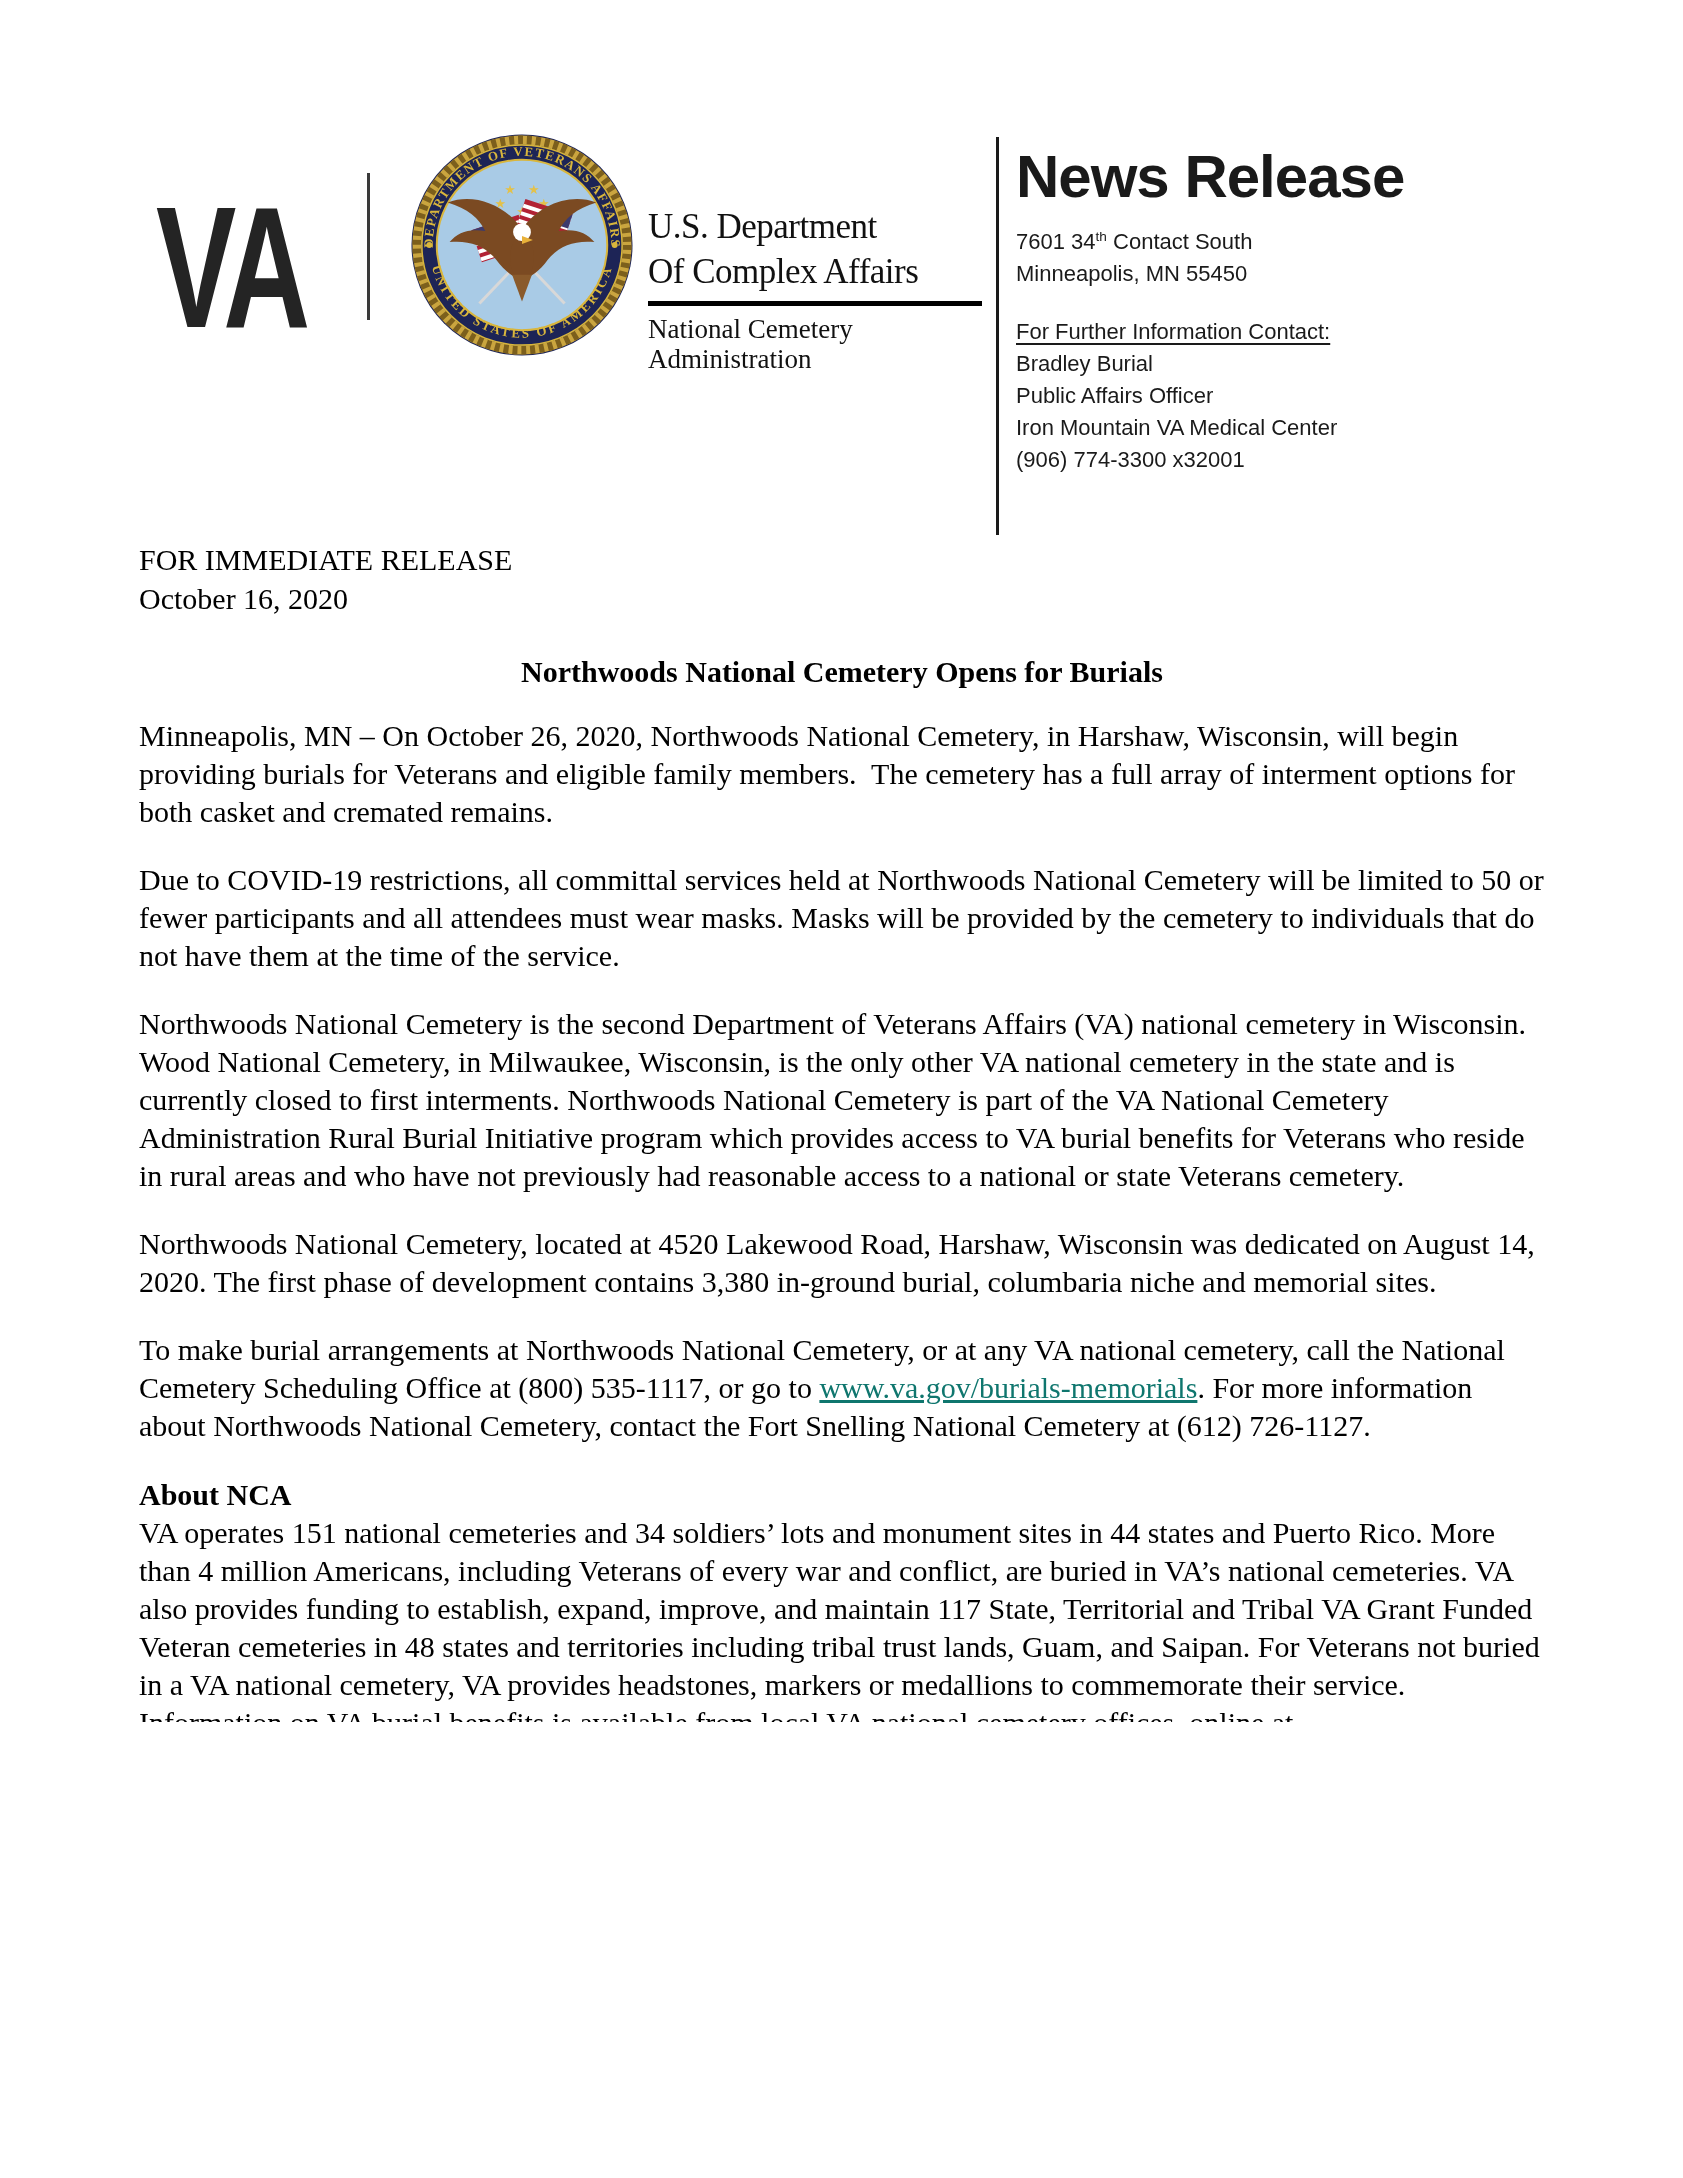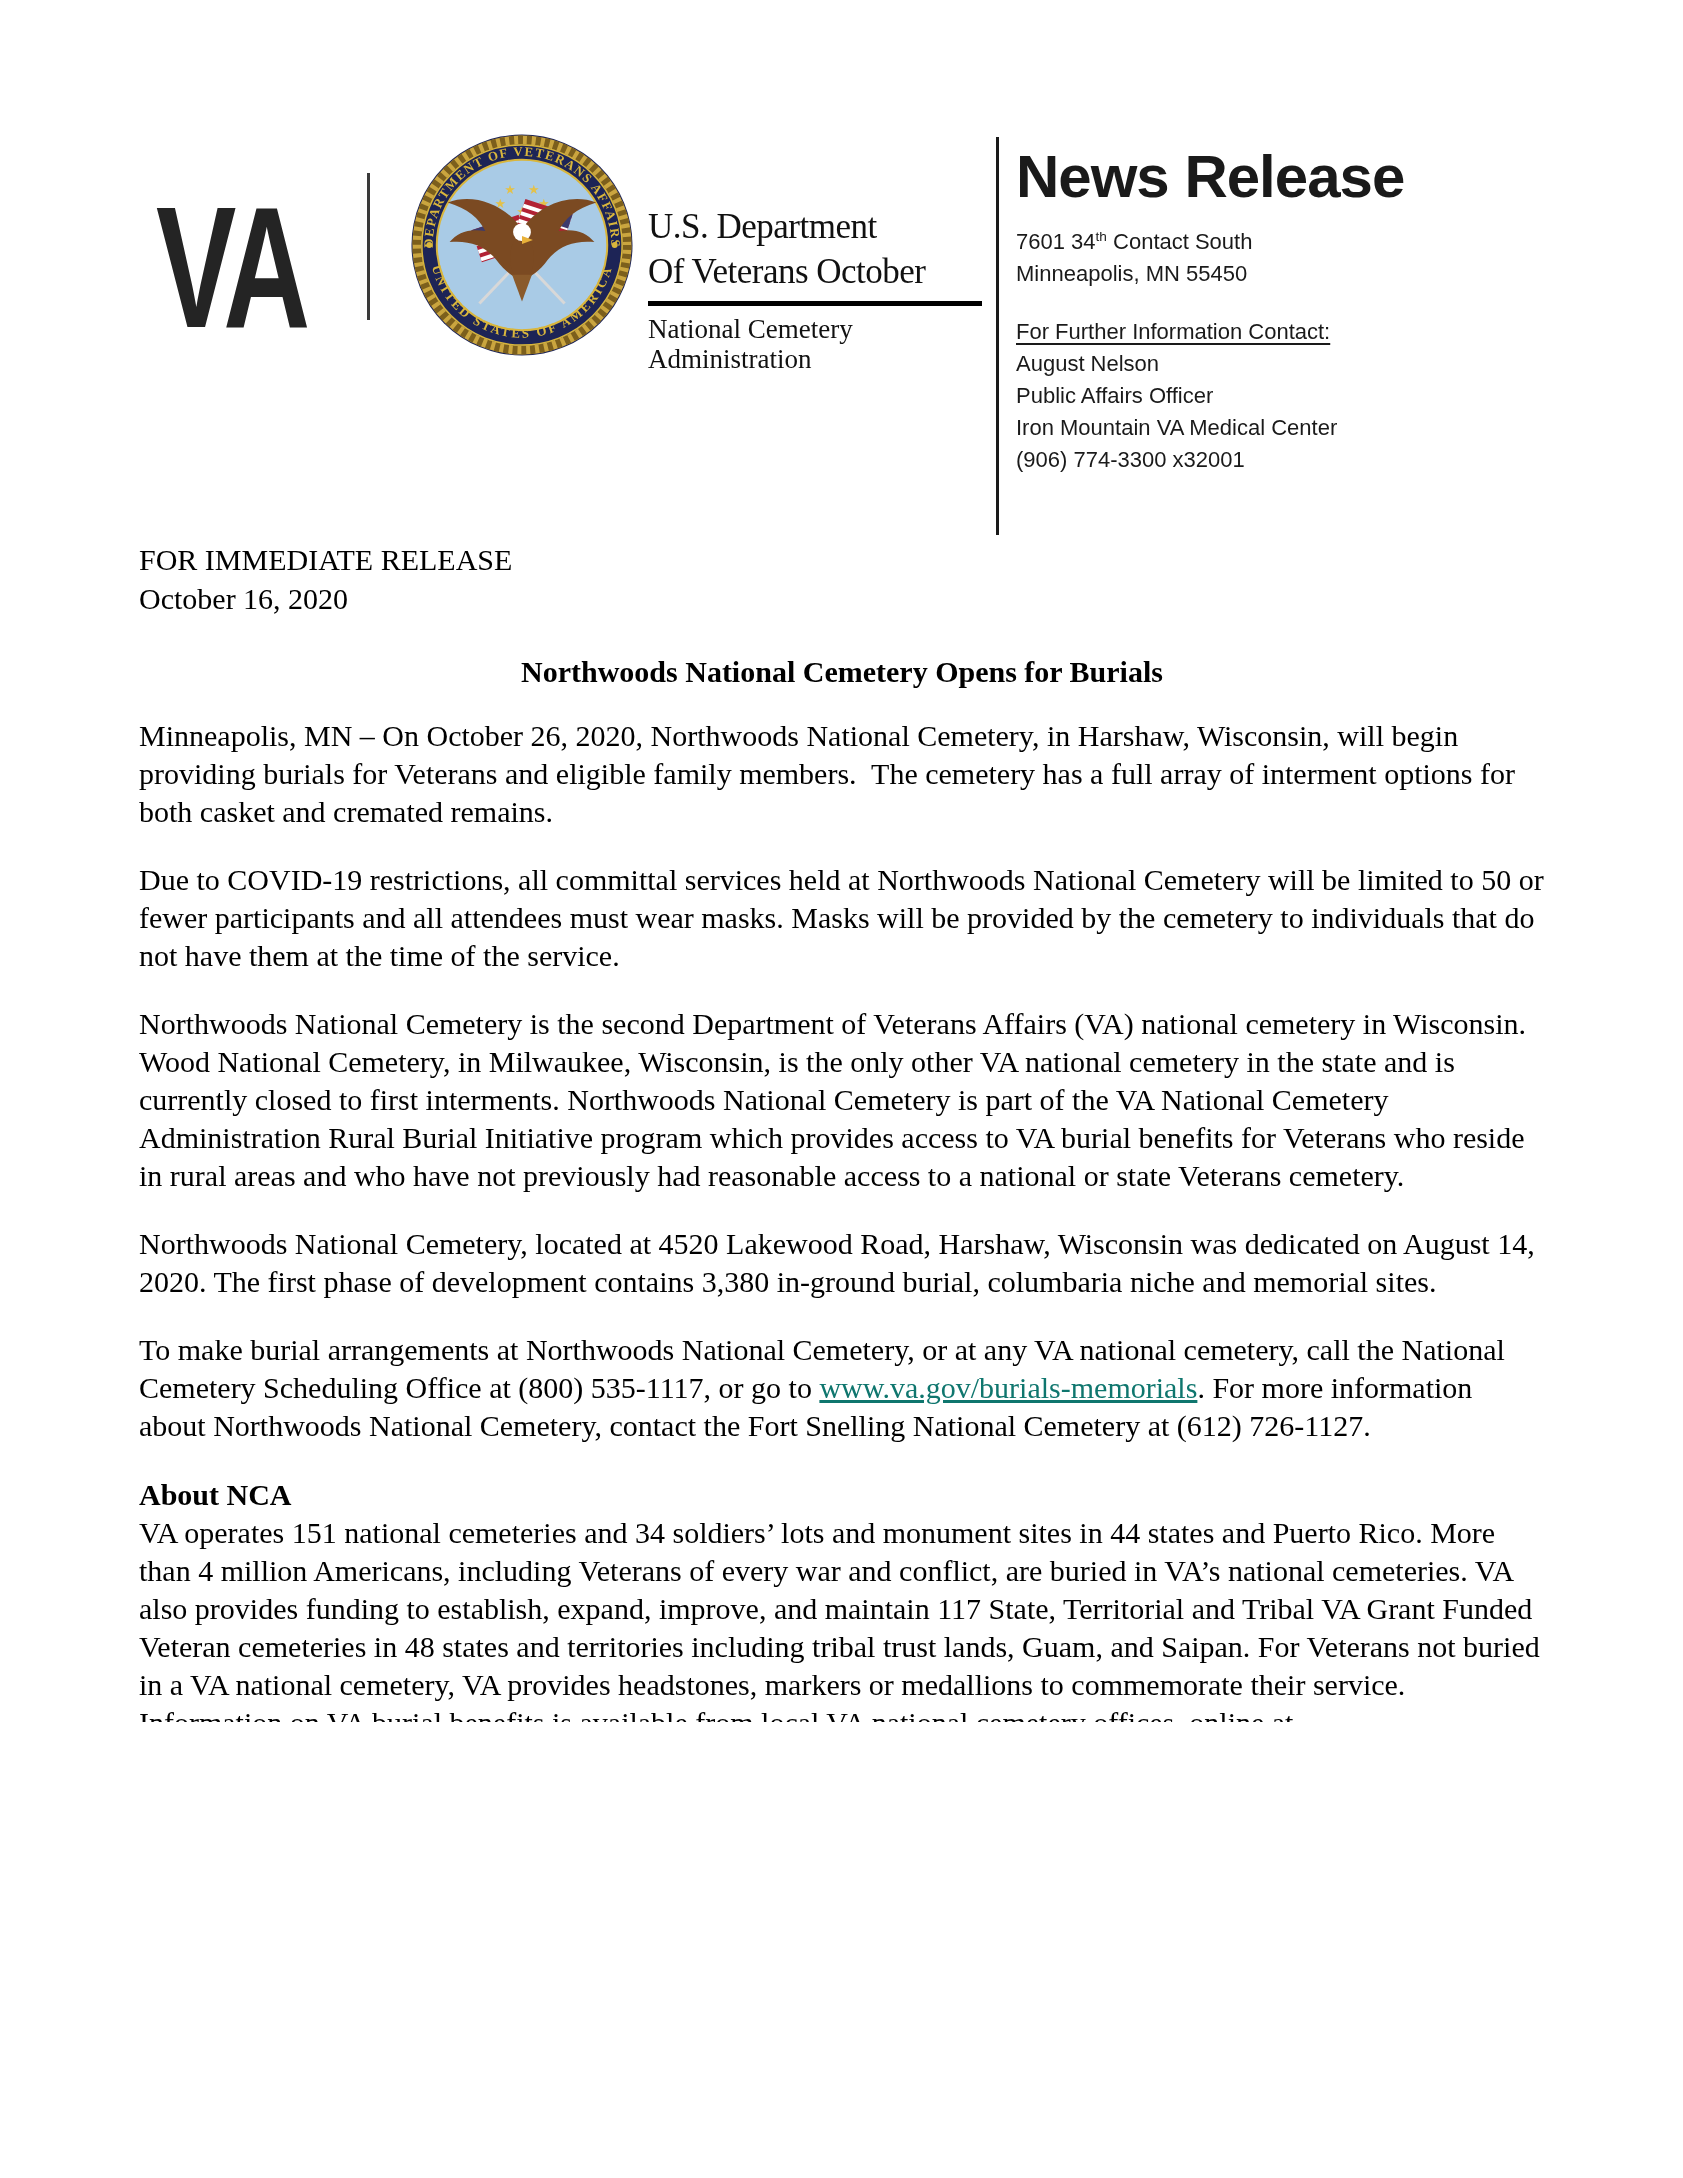--- a/index.html
+++ b/index.html
@@ -116,34 +116,34 @@
     </text>
     <text font-family="'Liberation Serif', serif" font-weight="bold" font-size="13" fill="#d9b63c" letter-spacing="2.5">
       <textPath href="#sealBot" startOffset="50%" text-anchor="middle">UNITED STATES OF AMERICA</textPath>
     </text>
     <circle cx="19.5" cy="113" r="3" fill="#d9b63c"></circle>
     <circle cx="206.5" cy="113" r="3" fill="#d9b63c"></circle>
   </svg>
 
   <div class="dept-block">
     <div class="dept-line">U.S. Department</div>
-    <div class="dept-line">Of Veterans October</div>
+    <div class="dept-line">Of Complex Affairs</div>
     <div class="dept-rule"></div>
     <div class="dept-sub">National Cemetery Administration</div>
   </div>
 
   <div class="hdr-divider-right"></div>
 
   <div class="nr-block">
     <div class="nr-title">News Release</div>
     <div class="nr-line"><span>7601 34</span><sup class="th">th</sup><span> Contact South</span></div>
     <div class="nr-line">Minneapolis, MN 55450</div>
     <div class="nr-contact">
       <div class="nr-contact-heading">For Further Information Contact:</div>
-      <div class="nr-line">August Nelson</div>
+      <div class="nr-line">Bradley Burial</div>
       <div class="nr-line">Public Affairs Officer</div>
       <div class="nr-line">Iron Mountain VA Medical Center</div>
       <div class="nr-line">(906) 774-3300 x32001</div>
     </div>
   </div>
 
   <div class="content">
     <div class="status-line">FOR IMMEDIATE RELEASE</div>
     <div class="date-line">October 16, 2020</div>
 

